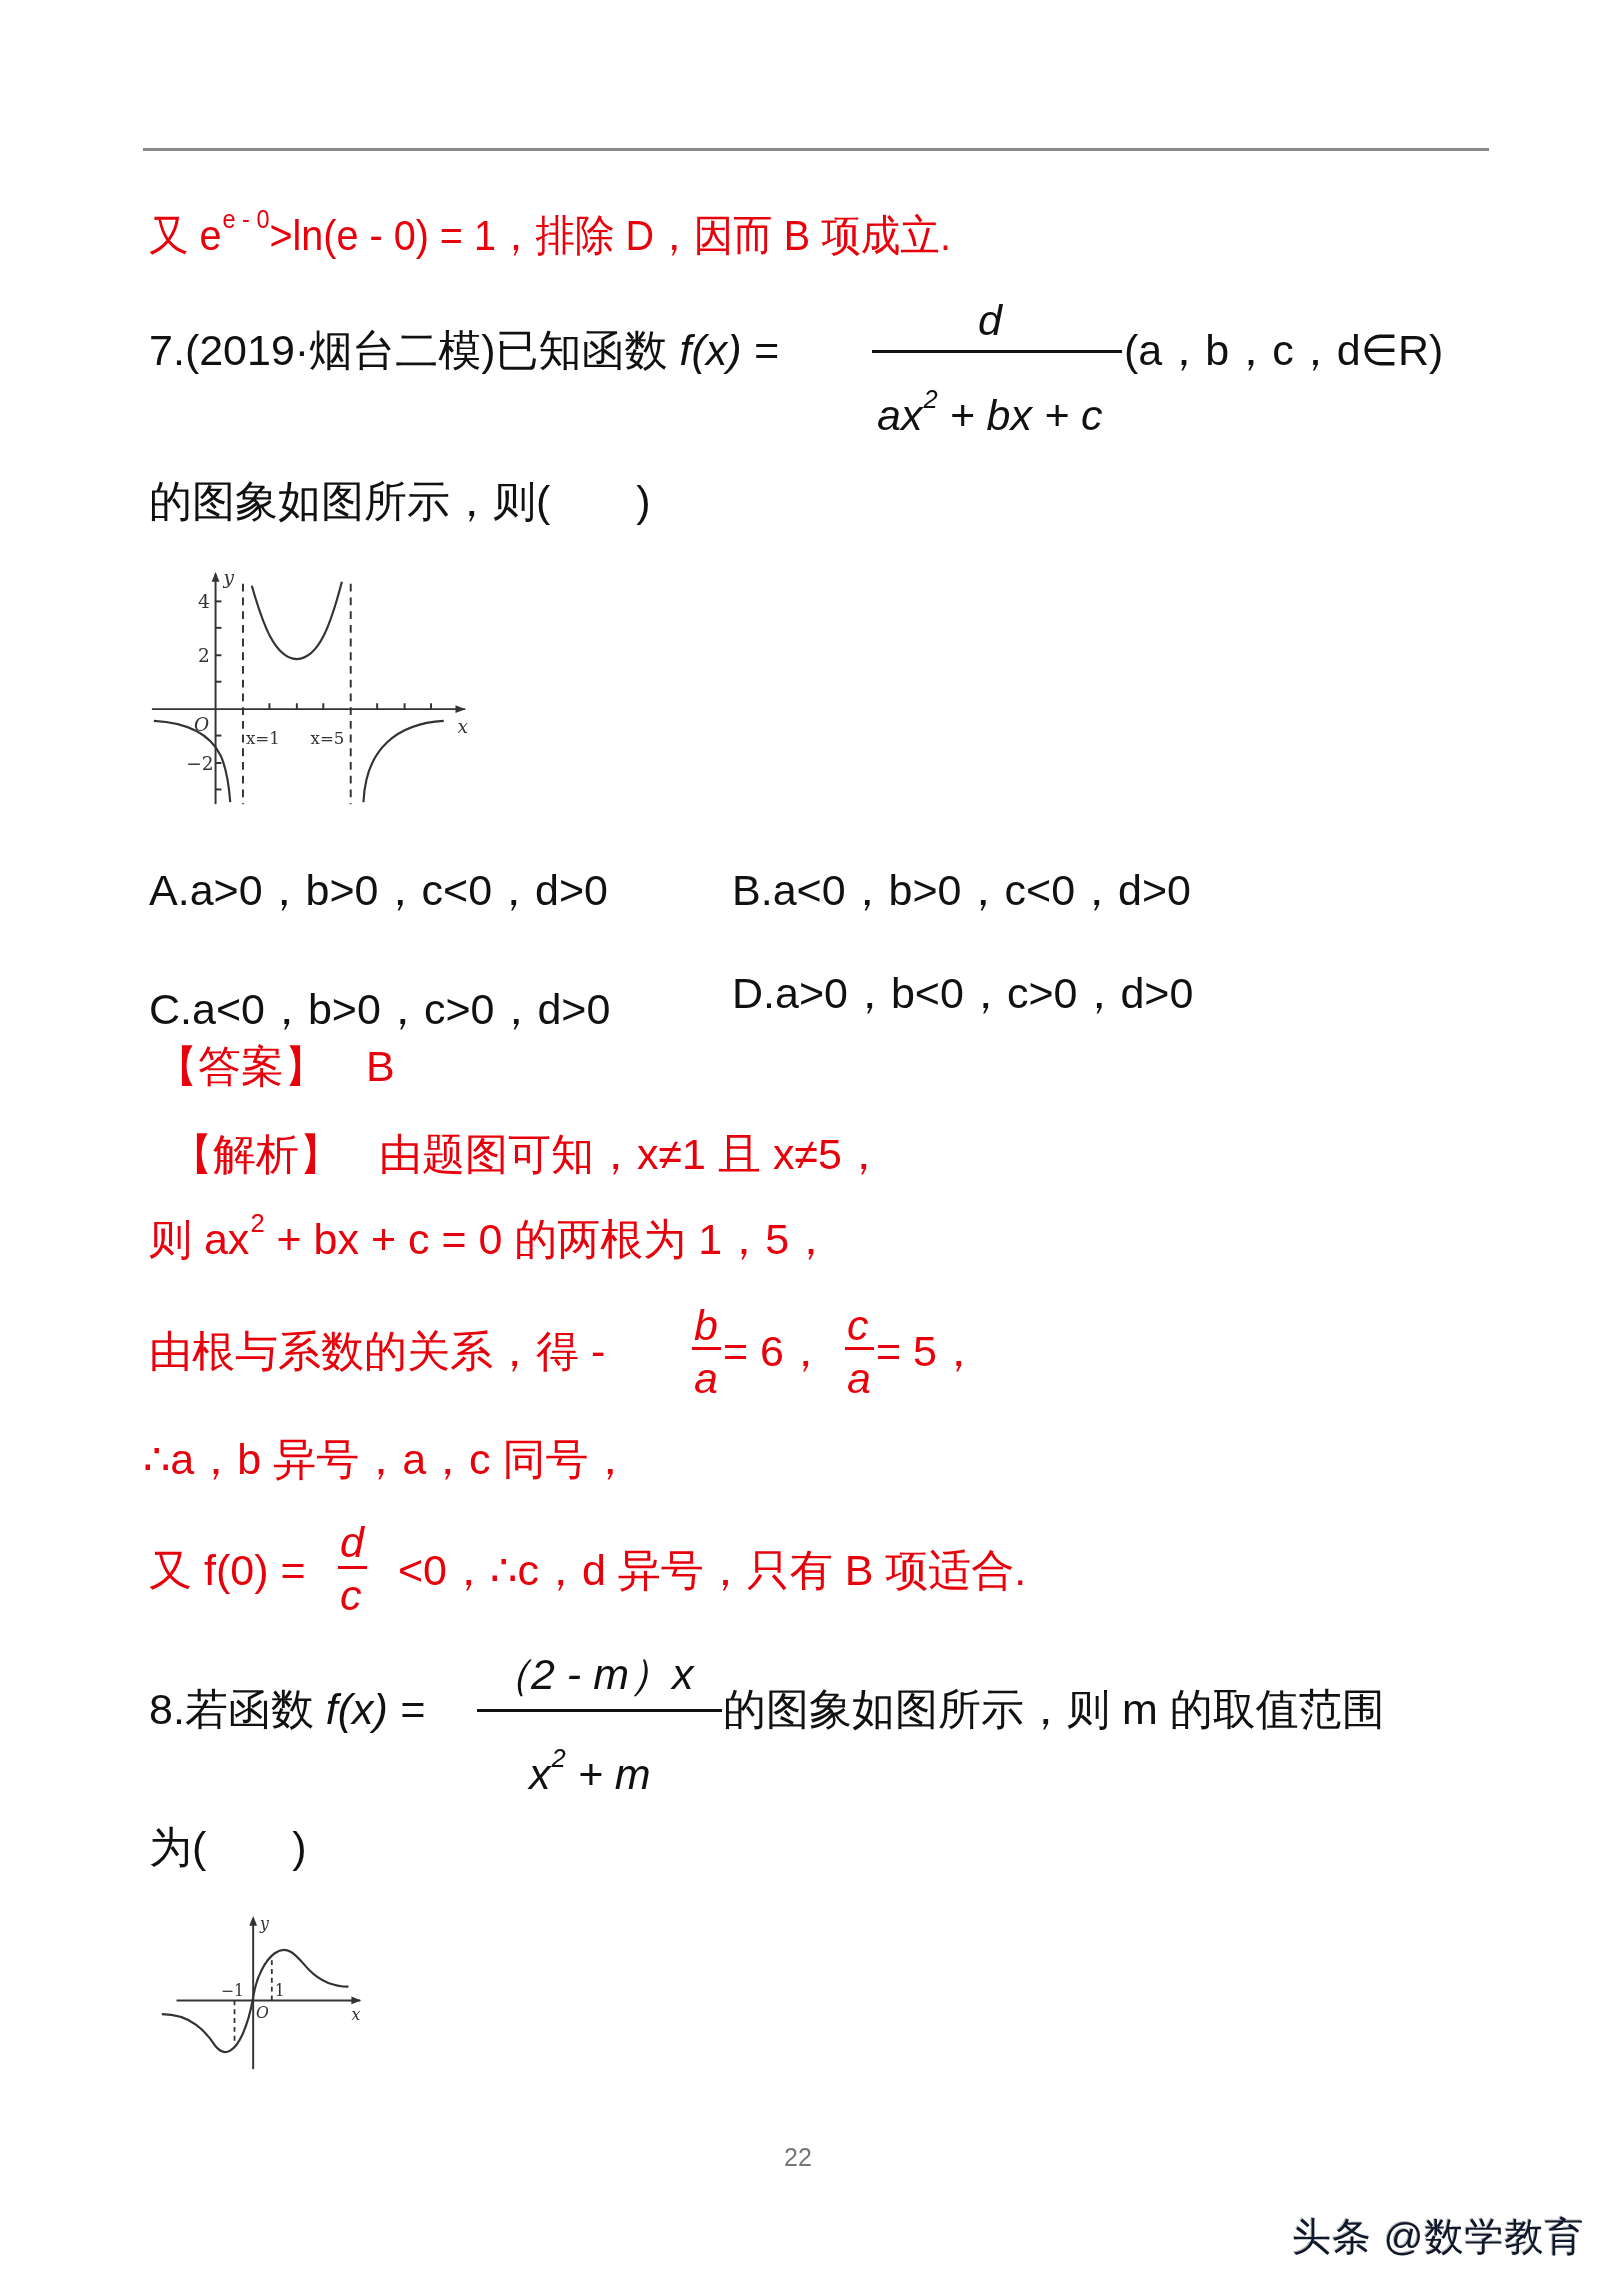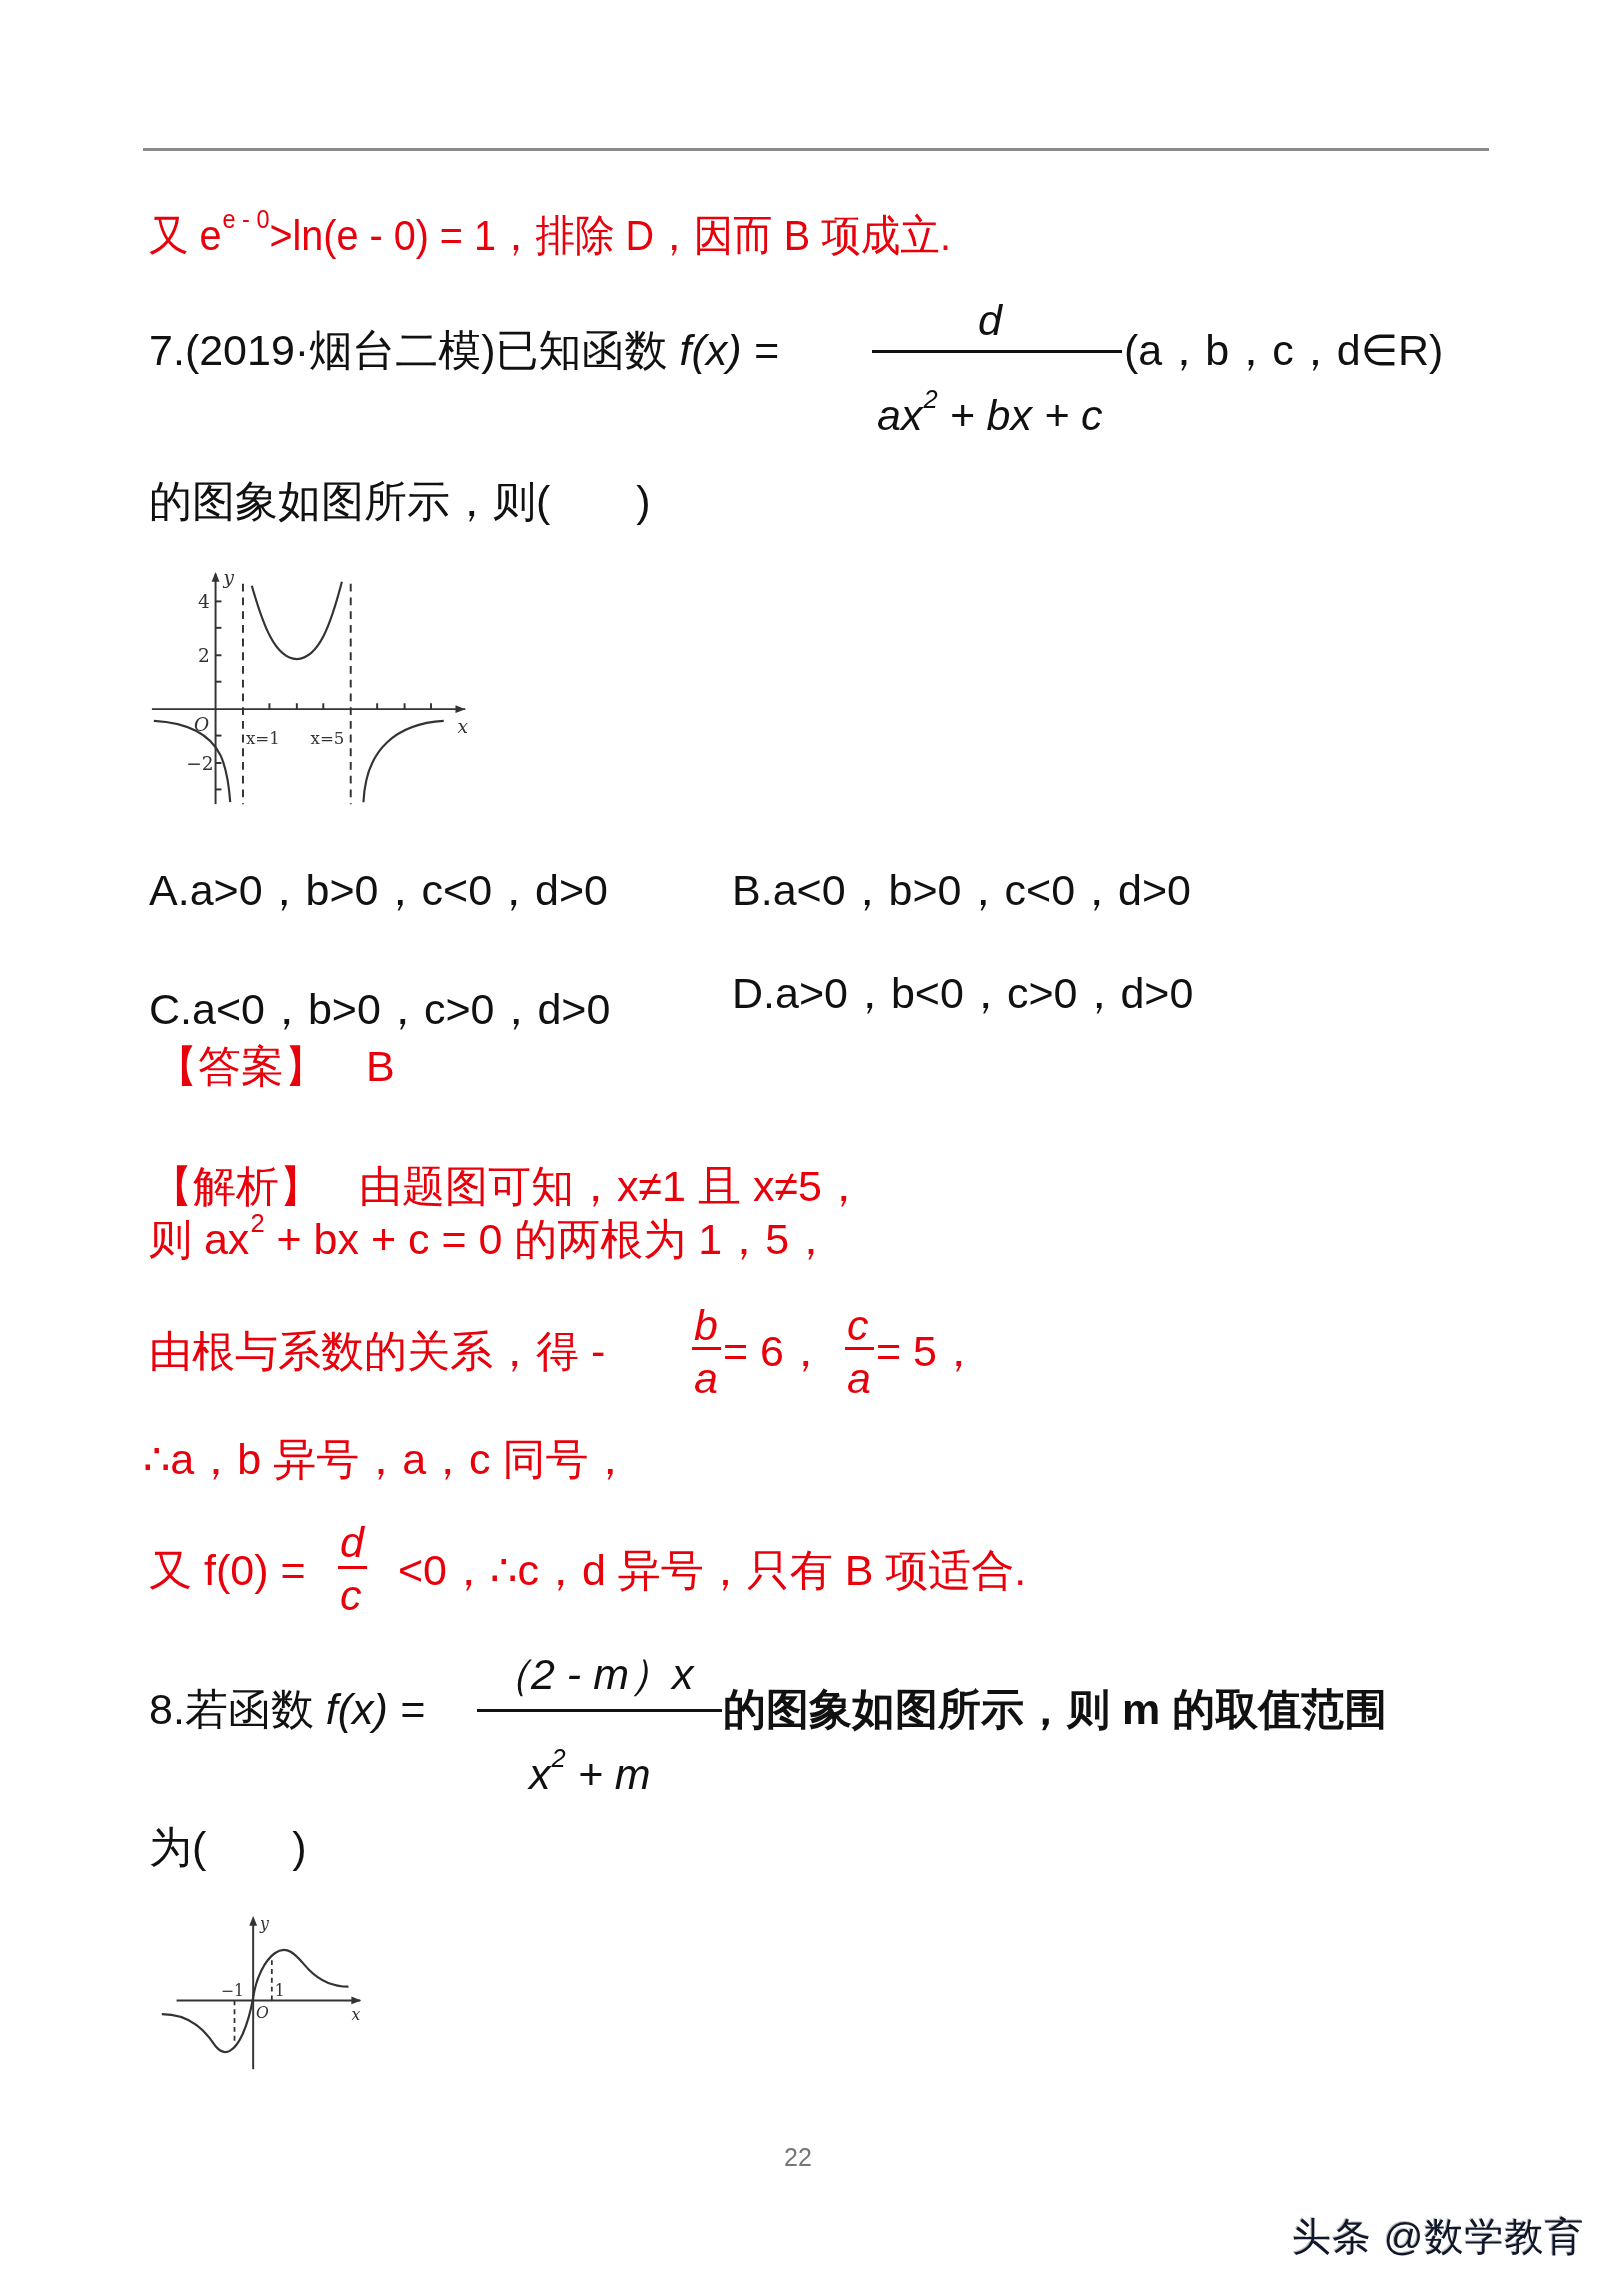--- a/index.html
+++ b/index.html
@@ -96,21 +96,21 @@
   <span>C.</span><span class="opt">a&lt;0，b&gt;0，c&gt;0，d&gt;0</span>
 </div>
 <div class="abs" style="left:732px; top:972px;">
   <span>D.</span><span class="opt">a&gt;0，b&lt;0，c&gt;0，d&gt;0</span>
 </div>
 
 <div class="abs red" style="left:155px; top:1045px;">
   <span>【答案】</span><span class="gap" style="width:39px"></span><span>B</span>
 </div>
 
-<div class="abs red" style="left:150px; top:1133px;margin-top:32px;">
+<div class="abs red" style="left:170px; top:1133px;">
   <span>【解析】</span><span class="gap" style="width:37px"></span><span>由题图可知，x≠1 且 x≠5，</span>
 </div>
 <div class="abs red" style="left:149px; top:1218px;">
   <span>则 ax</span><span class="sup">2</span><span> + bx + c = 0 的两根为 1，5，</span>
 </div>
 
 <div class="abs red" style="left:149px; top:1330px;">
   <span>由根与系数的关系，得 - </span>
 </div>
 <div class="abs red it" style="left:694px; top:1304px; font-size:43px;">b</div>
@@ -131,21 +131,21 @@
 <div class="abs red" style="left:370px; top:1549px;margin-left:28px;">&lt;0，∴c，d 异号，只有 B 项适合.</div>
 
 <div class="abs" style="left:149px; top:1688px;">
   <span>8.</span><span>若函数 </span><span class="it">f(x) = </span>
 </div>
 <div class="abs it" style="left:488px; top:1653px;">（2 - m）x</div>
 <div class="bigfrac-line" style="left:477px; top:1709px; width:245px;"></div>
 <div class="abs it" style="left:529px; top:1753px;">
   <span>x</span><span class="sup">2</span><span> + m</span>
 </div>
-<div class="abs" style="left:723px; top:1688px;font-weight:bold;">的图象如图所示，则 m 的取值范围</div>
+<div class="abs" style="left:723px; top:1688px;">的图象如图所示，则 m 的取值范围</div>
 <div class="abs" style="left:149px; top:1826px;">为(　　)</div>
 
 <svg class="figure" style="left:152px; top:1909px;" width="221" height="172" viewBox="0 0 225 175">
   <g stroke="#333" stroke-width="2" fill="none">
     <line x1="25" y1="93" x2="212" y2="93"></line>
     <line x1="103" y1="163" x2="103" y2="10"></line>
   </g>
   <polygon points="213,93 203,89 203,97" fill="#333"></polygon>
   <polygon points="103,7 99,17 107,17" fill="#333"></polygon>
   <g stroke="#333" stroke-width="1.8" stroke-dasharray="5,4">

